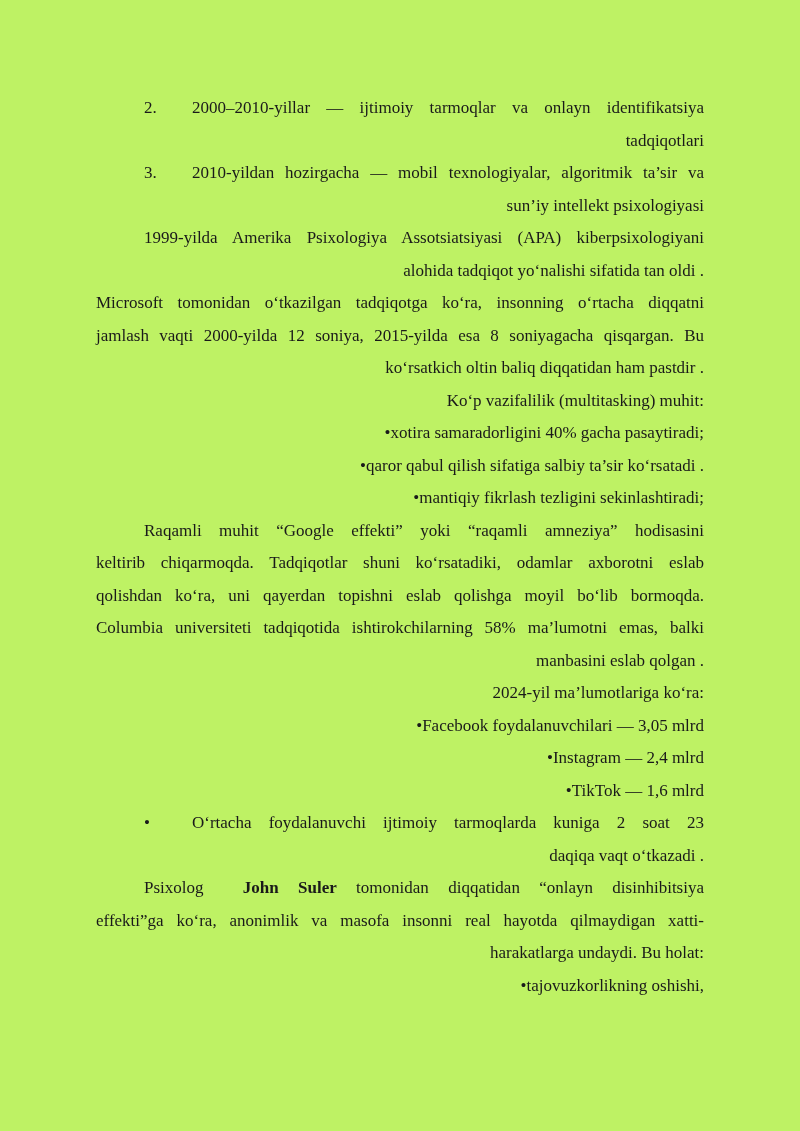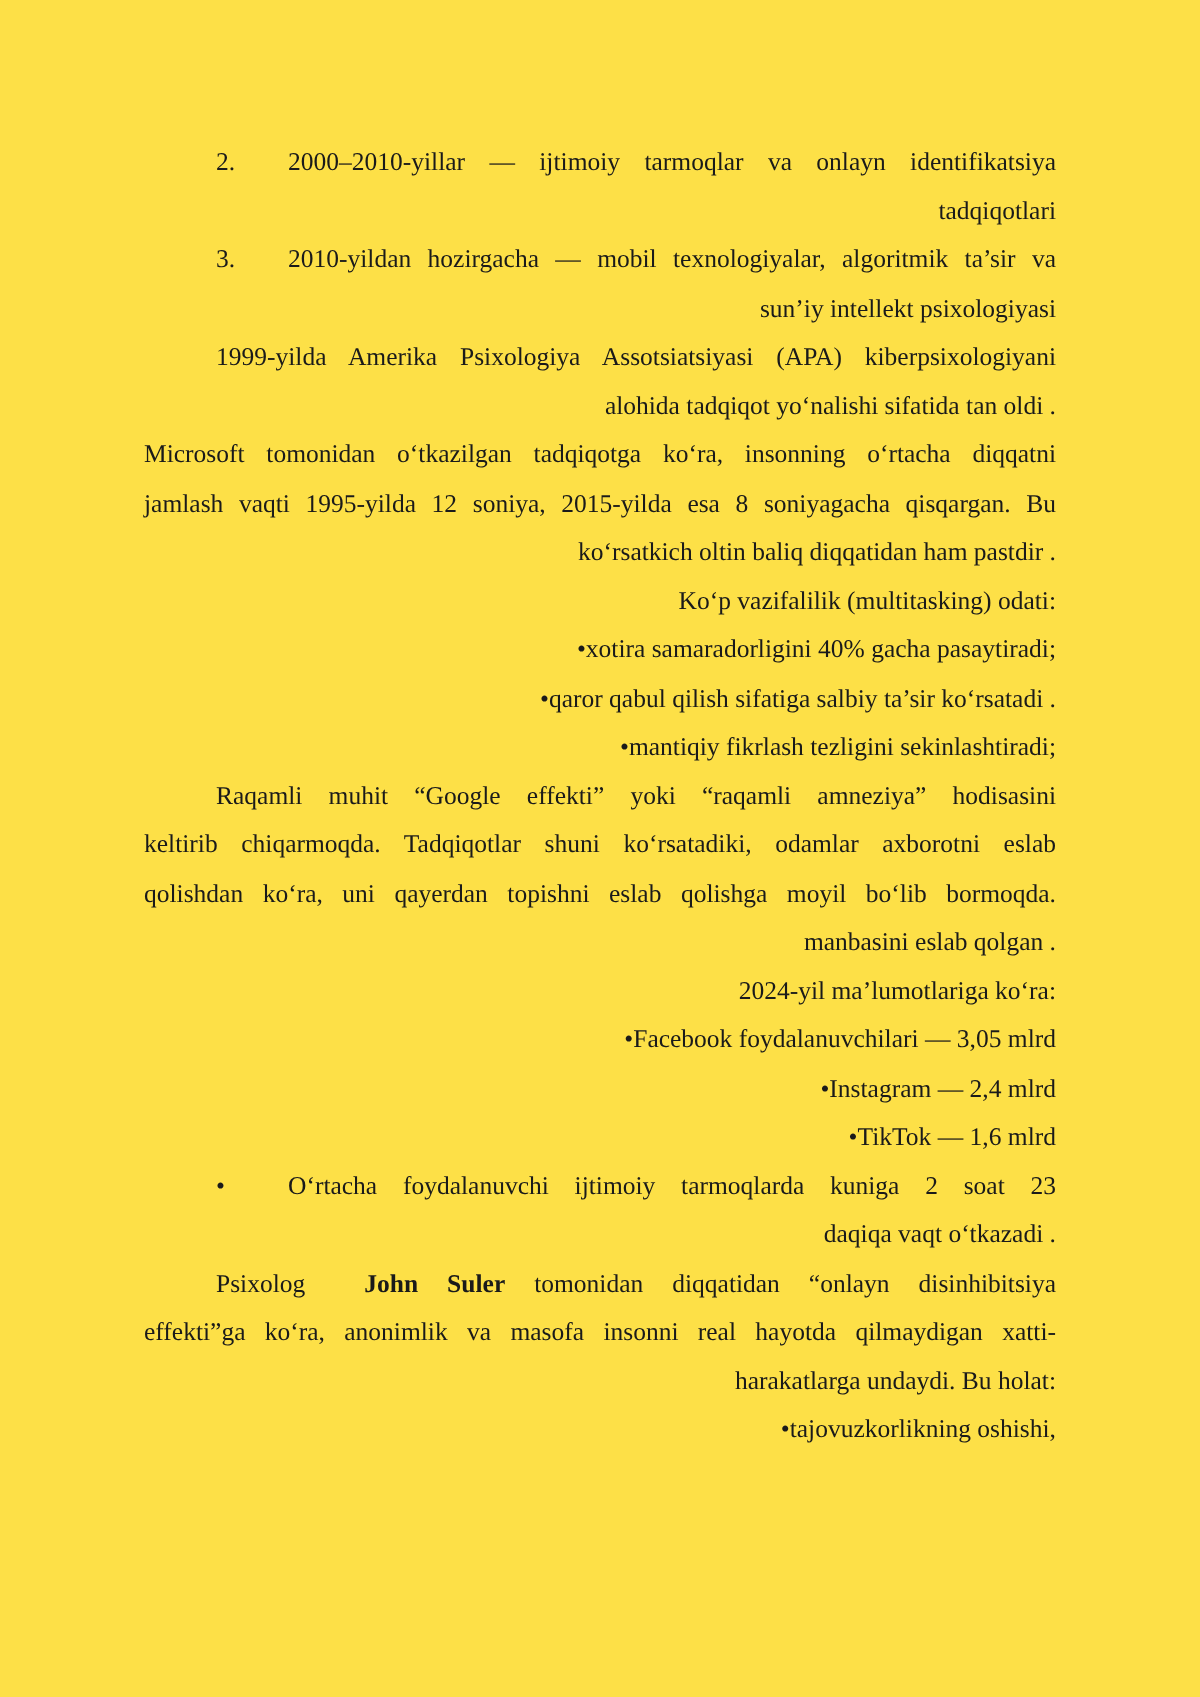--- a/index.html
+++ b/index.html
@@ -4,21 +4,21 @@
 <style>
   html, body {
     margin: 0;
     padding: 0;
     background: #ffffff;
   }
   .page {
     position: relative;
     width: 800px;
     height: 1131px;
-    background: #fde047;
+    background: #bef264;
     overflow: hidden;
   }
   .content {
     position: absolute;
     left: 96px;
     top: 92px;
     width: 608px;
     font-family: "Liberation Serif", "DejaVu Serif", serif;
     font-size: 17px;
     line-height: 32.5px;
@@ -54,39 +54,40 @@
       <div class="paragraph">
         <div class="line j first"><span class="marker">3.</span><span>2010-yildan hozirgacha — mobil texnologiyalar, algoritmik ta’sir va</span></div>
         <div class="line"><span>sun’iy intellekt psixologiyasi</span></div>
       </div>
       <div class="paragraph">
         <div class="line j first"><span>1999-yilda Amerika Psixologiya Assotsiatsiyasi (APA) kiberpsixologiyani</span></div>
         <div class="line"><span>alohida tadqiqot yo‘nalishi sifatida tan oldi .</span></div>
       </div>
       <div class="paragraph">
         <div class="line j"><span>Microsoft tomonidan o‘tkazilgan tadqiqotga ko‘ra, insonning o‘rtacha diqqatni</span></div>
-        <div class="line j"><span>jamlash vaqti 1995-yilda 12 soniya, 2015-yilda esa 8 soniyagacha qisqargan. Bu</span></div>
+        <div class="line j"><span>jamlash vaqti 2000-yilda 12 soniya, 2015-yilda esa 8 soniyagacha qisqargan. Bu</span></div>
         <div class="line"><span>ko‘rsatkich oltin baliq diqqatidan ham pastdir .</span></div>
       </div>
       <div class="paragraph">
-        <div class="line first"><span>Ko‘p vazifalilik (multitasking) odati:</span></div>
+        <div class="line first"><span>Ko‘p vazifalilik (multitasking) muhit:</span></div>
       </div>
       <div class="paragraph">
         <div class="line first"><span class="marker">•</span><span>xotira samaradorligini 40% gacha pasaytiradi;</span></div>
       </div>
       <div class="paragraph">
         <div class="line first"><span class="marker">•</span><span>qaror qabul qilish sifatiga salbiy ta’sir ko‘rsatadi .</span></div>
       </div>
       <div class="paragraph">
         <div class="line first"><span class="marker">•</span><span>mantiqiy fikrlash tezligini sekinlashtiradi;</span></div>
       </div>
       <div class="paragraph">
         <div class="line j first"><span>Raqamli muhit “Google effekti” yoki “raqamli amneziya” hodisasini</span></div>
         <div class="line j"><span>keltirib chiqarmoqda. Tadqiqotlar shuni ko‘rsatadiki, odamlar axborotni eslab</span></div>
         <div class="line j"><span>qolishdan ko‘ra, uni qayerdan topishni eslab qolishga moyil bo‘lib bormoqda.</span></div>
+        <div class="line j"><span>Columbia universiteti tadqiqotida ishtirokchilarning 58% ma’lumotni emas, balki</span></div>
         <div class="line"><span>manbasini eslab qolgan .</span></div>
       </div>
       <div class="paragraph">
         <div class="line first"><span>2024-yil ma’lumotlariga ko‘ra:</span></div>
       </div>
       <div class="paragraph">
         <div class="line first"><span class="marker">•</span><span>Facebook foydalanuvchilari — 3,05 mlrd</span></div>
       </div>
       <div class="paragraph">
         <div class="line first"><span class="marker">•</span><span>Instagram — 2,4 mlrd</span></div>

